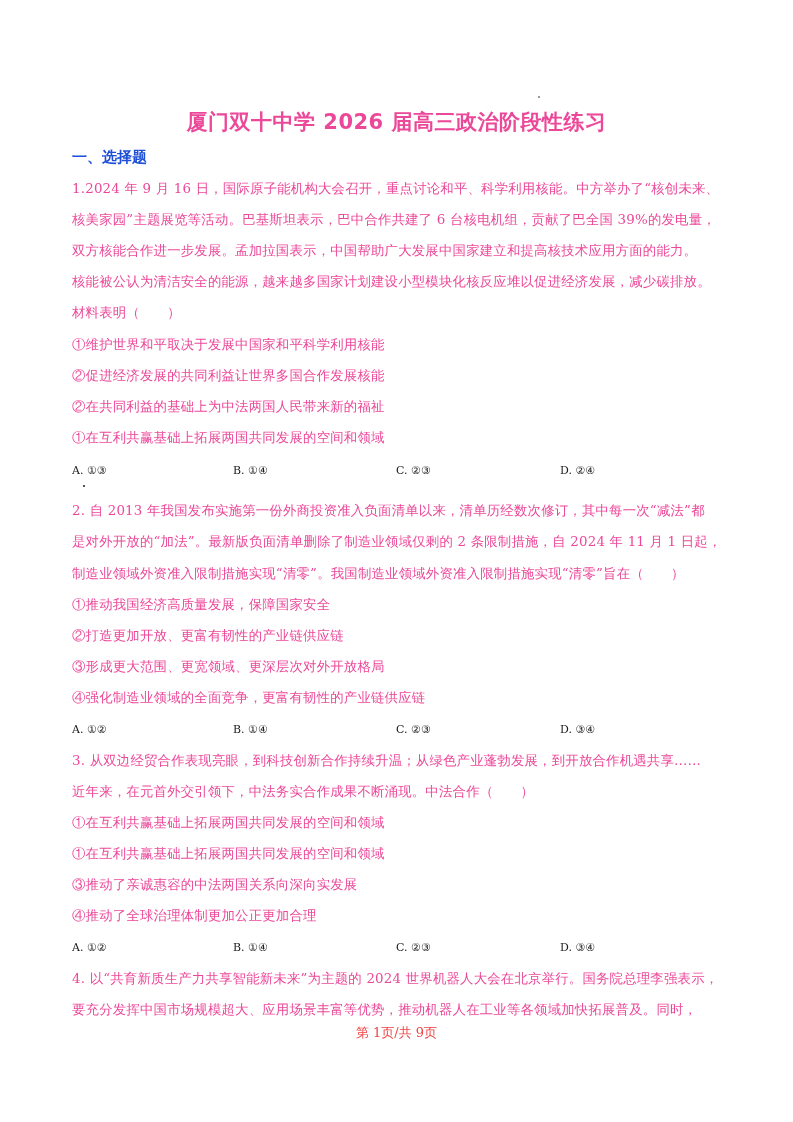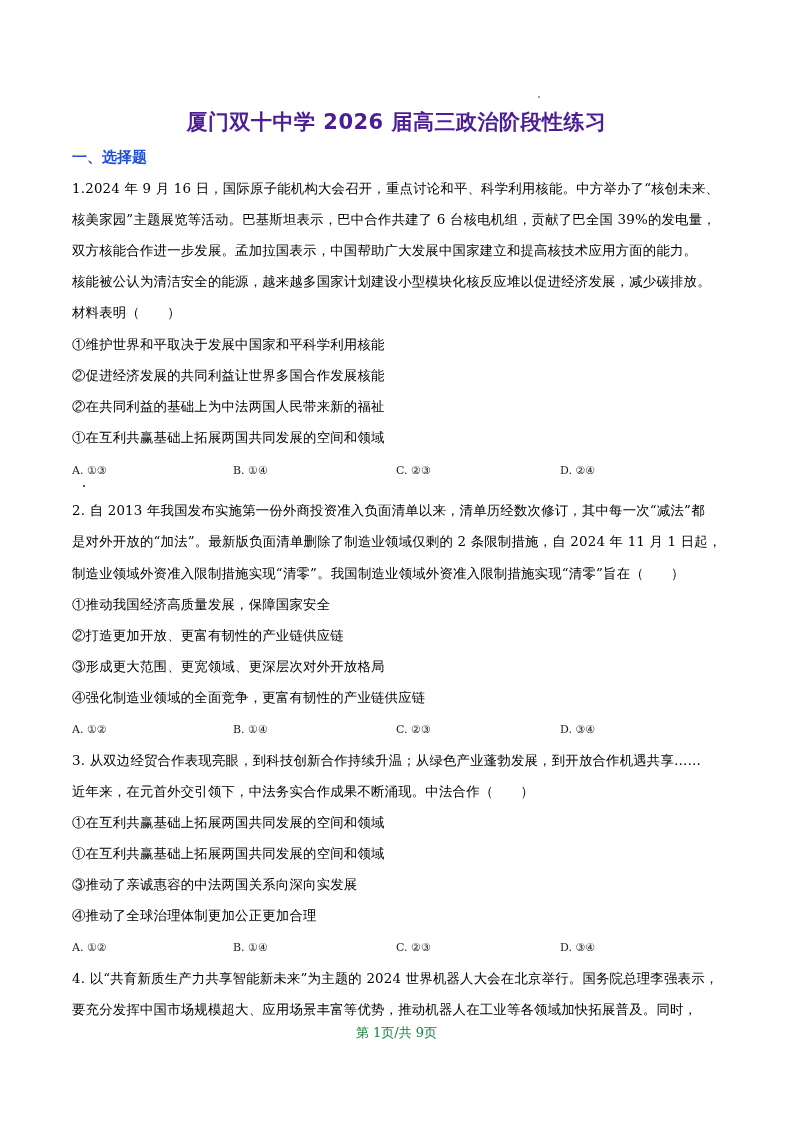--- a/index.html
+++ b/index.html
@@ -4,36 +4,36 @@
 <style>
   html, body { margin: 0; padding: 0; background: #ffffff; }
   body {
     width: 793px; height: 1122px; position: relative; overflow: hidden;
     font-family: "DejaVu Serif", "Liberation Serif", serif;
     color: #1a1a1a;
   }
   .title {
     position: absolute; top: 108px; left: 0; width: 793px; text-align: center;
     font-family: "DejaVu Sans", "Liberation Sans", sans-serif;
-    font-size: 21px; font-weight: bold; letter-spacing: 0.5px; color: #4c1d95;
+    font-size: 21px; font-weight: bold; letter-spacing: 0.5px; color: #ec4899;
   }
   .dot { position: absolute; top: 96px; left: 538px; width: 2px; height: 2px; background: #999; }
   .section {
     position: absolute; top: 148px; left: 72px;
     font-family: "DejaVu Sans", "Liberation Sans", sans-serif;
     font-size: 15px; font-weight: bold; color: #1d4ed8;
   }
   .line {
     position: absolute; left: 72px; font-size: 13.4px; line-height: 20px;
-    white-space: nowrap; color: #000000; letter-spacing: 0.2px;
+    white-space: nowrap; color: #ec4899; letter-spacing: 0.2px;
   }
   .opt { position: absolute; font-size: 11px; line-height: 20px; white-space: nowrap; }
   .footer {
     position: absolute; top: 1024px; left: 0; width: 793px; text-align: center;
-    font-size: 13px; color: #15803d;
+    font-size: 13px; color: #ef4444;
   }
   .speck { position: absolute; top: 485px; left: 83px; width: 2px; height: 2px; background: #555; }
 </style>
 </head>
 <body>
 
 <div class="dot"></div>
 <div class="title">厦门双十中学 2026 届高三政治阶段性练习</div>
 <div class="section">一、选择题</div>
 

